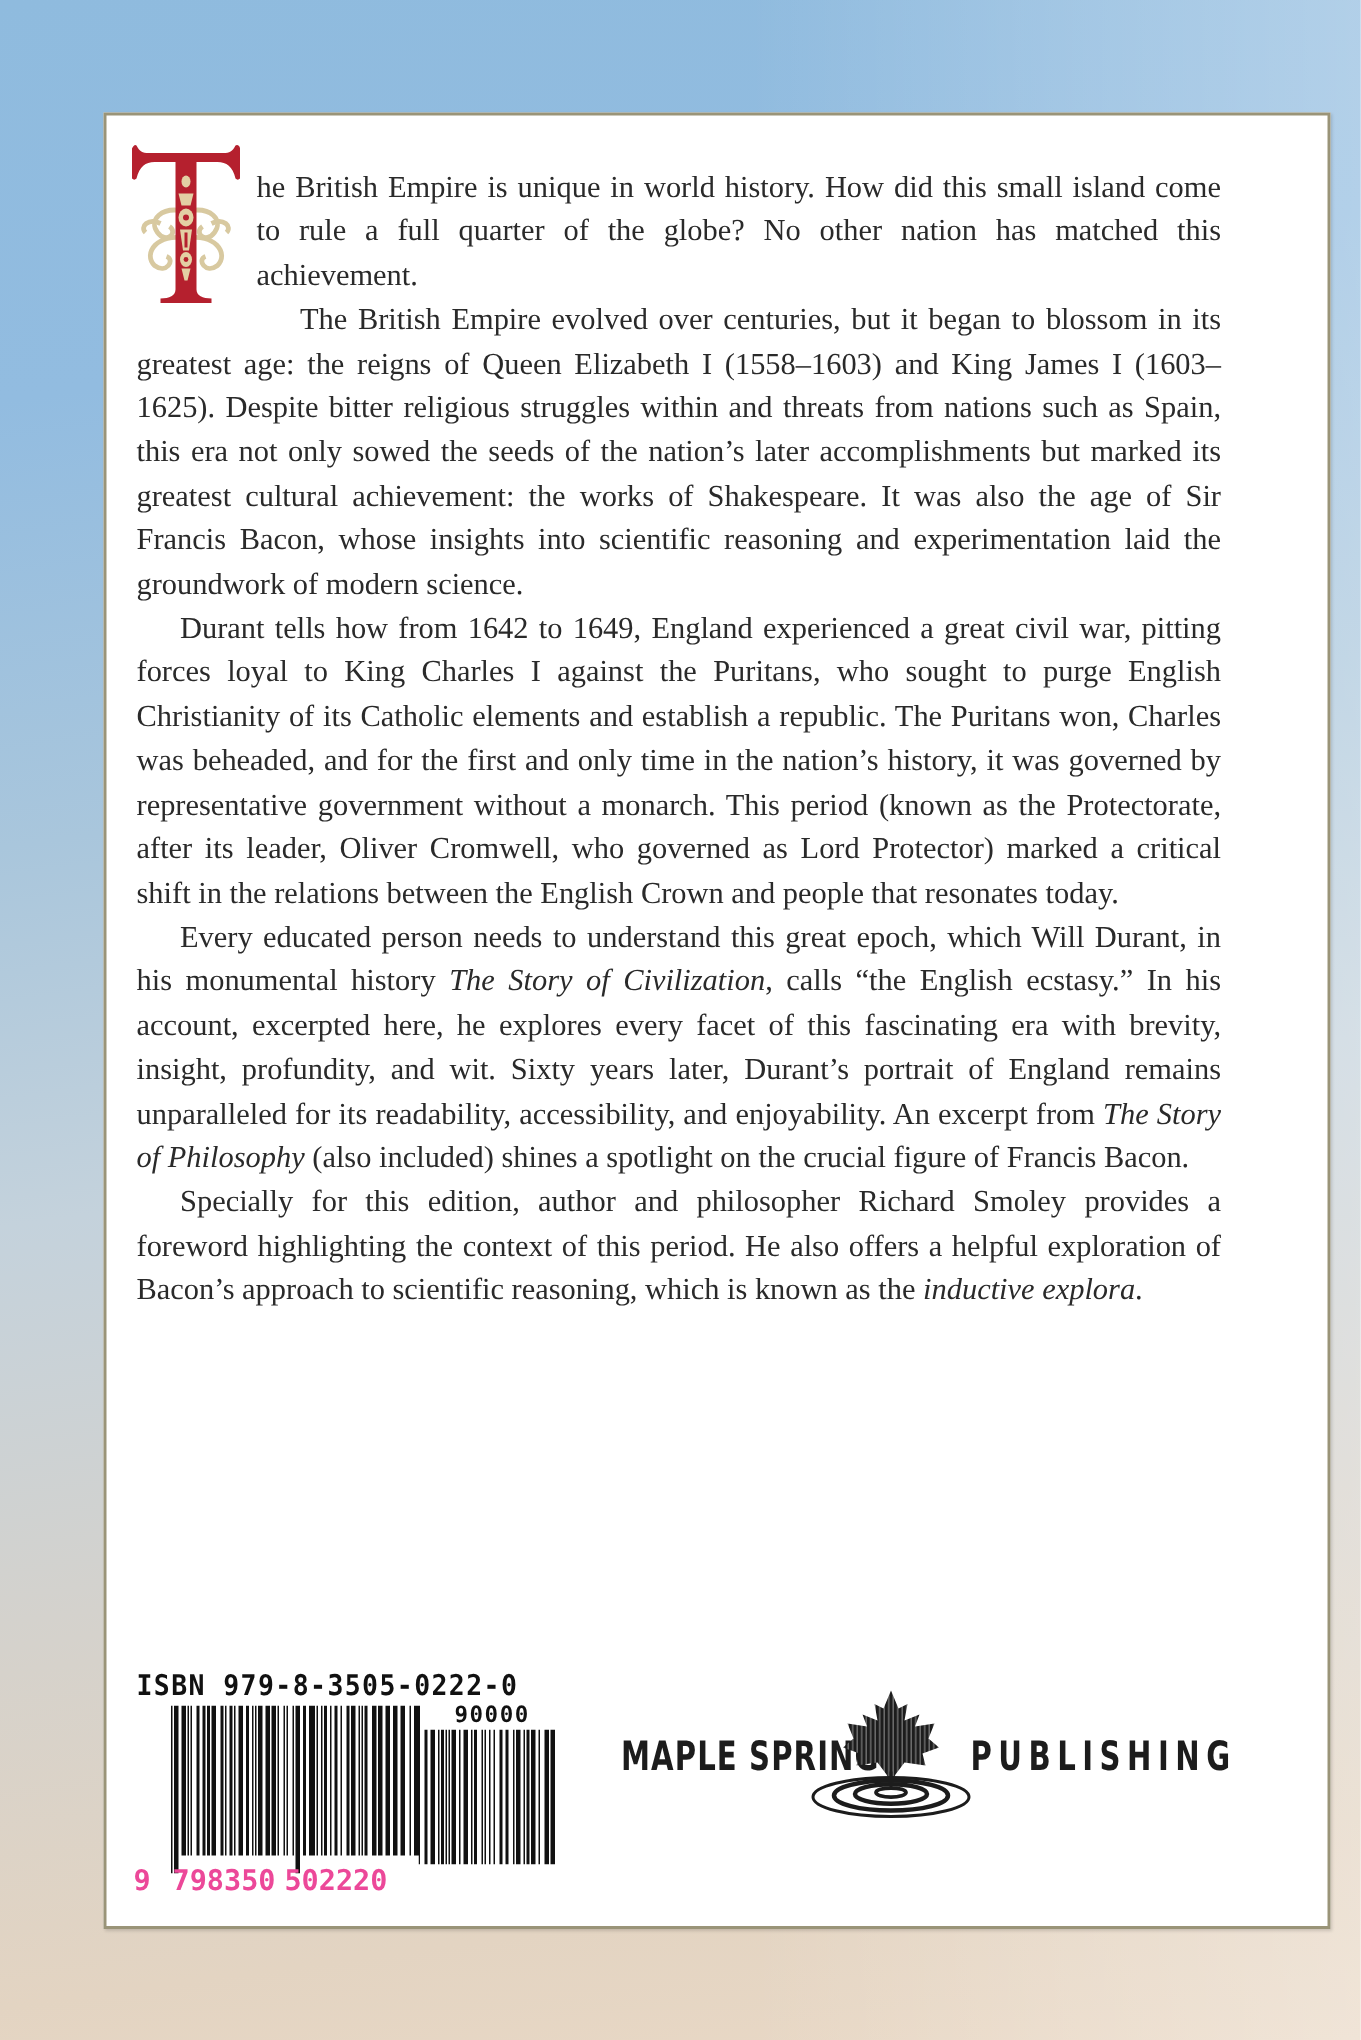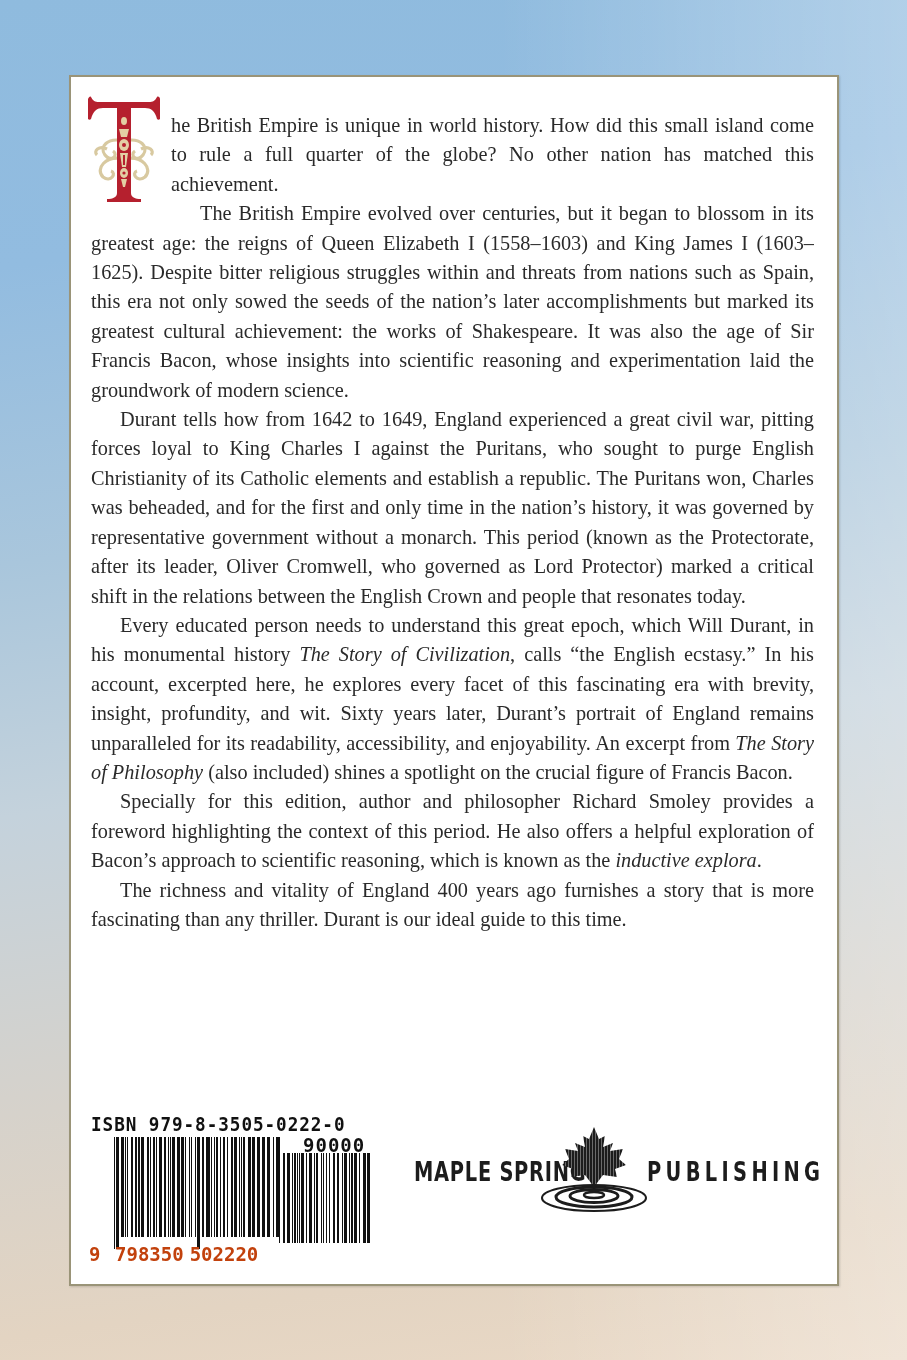--- a/index.html
+++ b/index.html
@@ -11,20 +11,21 @@
     .bg-sheen {
       position: absolute; inset: 0;
       background: linear-gradient(90deg, rgba(255,255,255,0) 0%, rgba(255,255,255,0) 55%, rgba(255,255,255,0.18) 80%, rgba(255,255,255,0.30) 100%);
       pointer-events: none;
     }
     .panel {
       position: absolute; left: 69px; top: 75px; width: 766px; height: 1207px;
       background: #ffffff;
       border: 2px solid #9a9478;
       box-shadow: 1px 1px 2px rgba(0,0,0,0.15);
+      padding-left: 48px;
     }
     .text {
       position: absolute; left: 20px; top: 34px; width: 723px;
       color: #2a2a2a; font-size: 20.3px; line-height: 29.4px;
       text-align: justify; hyphens: manual;
     }
     .text p { margin: 0; text-indent: 29px; }
     .text p.first { text-indent: 0; }
     .dropcap {
       float: left; width: 78px; height: 110px; margin: -18px 8px 0 -6px;
@@ -34,27 +35,27 @@
     .drop-rest { }
     em { }
     .barcode-area { position: absolute; left: 18px; top: 1020px; width: 290px; height: 170px; margin-top: 16px; }
     .isbn-label {
       position: absolute; left: 2px; top: 0; font-family: "DejaVu Sans Mono", monospace;
       font-weight: bold; font-size: 19px; letter-spacing: 1px; color: #111; white-space: nowrap;
       transform: scaleX(0.93); transform-origin: left top;
     }
     .price-code {
       position: absolute; left: 214px; top: 21px; font-family: "DejaVu Sans Mono", monospace;
-      font-weight: bold; font-size: 19px; letter-spacing: 1px; color: #111;
+      font-weight: bold; font-size: 15px; letter-spacing: 1px; color: #111;
     }
     .bars-main { position: absolute; left: 25px; top: 24px; }
     .bars-addon { position: absolute; left: 190px; top: 40px; }
     .bar-digits {
       position: absolute; left: 0; top: 130px; font-family: "DejaVu Sans Mono", monospace;
-      font-weight: bold; font-size: 19px; color: #c2410c; white-space: nowrap;
+      font-weight: bold; font-size: 19px; color: #ec4899; white-space: nowrap;
     }
     .bar-digits span { display: inline-block; }
     .logo { position: absolute; left: 338px; top: 1038px; width: 390px; height: 100px; }
     .logo-text {
       position: absolute; top: 41px; font-family: "DejaVu Sans", sans-serif; font-weight: bold;
       font-size: 27px; color: #1c1c1c; letter-spacing: 1px; white-space: nowrap;
       transform: scaleX(0.72); transform-origin: left top;
     }
     .logo-left { left: 5px; }
     .logo-right { left: 238px; letter-spacing: 6px; }
@@ -102,23 +103,20 @@
       <span>The British Empire evolved over centuries, but it began to blossom in its greatest age: the reigns of Queen Elizabeth I (1558–1603) and King James I (1603–1625). Despite bitter religious struggles within and threats from nations such as Spain, this era not only sowed the seeds of the nation’s later accomplish­ments but marked its greatest cultural achievement: the works of Shakespeare. It was also the age of Sir Francis Bacon, whose insights into scientific reasoning and experimentation laid the groundwork of modern science.</span>
     </p>
     <p>
       <span>Durant tells how from 1642 to 1649, England experienced a great civil war, pitting forces loyal to King Charles I against the Puritans, who sought to purge English Christianity of its Catholic elements and establish a republic. The Puri­tans won, Charles was beheaded, and for the first and only time in the nation’s history, it was governed by representative government without a monarch. This period (known as the Protectorate, after its leader, Oliver Cromwell, who gov­erned as Lord Protector) marked a critical shift in the relations between the Eng­lish Crown and people that resonates today.</span>
     </p>
     <p>
       <span>Every educated person needs to understand this great epoch, which Will Durant, in his monumental history </span><em>The Story of Civilization</em><span>, calls “the English ecstasy.” In his account, excerpted here, he explores every facet of this fascinating era with brevity, insight, profundity, and wit. Sixty years later, Durant’s portrait of England remains unparalleled for its readability, accessibility, and enjoyability. An excerpt from </span><em>The Story of Philosophy</em><span> (also included) shines a spotlight on the crucial figure of Francis Bacon.</span>
     </p>
     <p>
       <span>Specially for this edition, author and philosopher Richard Smoley provides a foreword highlighting the context of this period. He also offers a helpful explora­tion of Bacon’s approach to scientific reasoning, which is known as the </span><em>inductive explora</em><span>.</span>
-    </p>
-    <p>
-      <span>The richness and vitality of England 400 years ago furnishes a story that is more fascinating than any thriller. Durant is our ideal guide to this time.</span>
     </p>
   </div>
 
   <div class="barcode-area">
     <div class="isbn-label">ISBN 979-8-3505-0222-0</div>
     <div class="price-code">90000</div>
     <svg class="bars-main" id="bars-main" width="170" height="112">
         <rect x="0" y="0" width="1" height="112" fill="#111"></rect>
         <rect x="2" y="0" width="3" height="112" fill="#111"></rect>
         <rect x="7" y="0" width="3" height="100" fill="#111"></rect>

